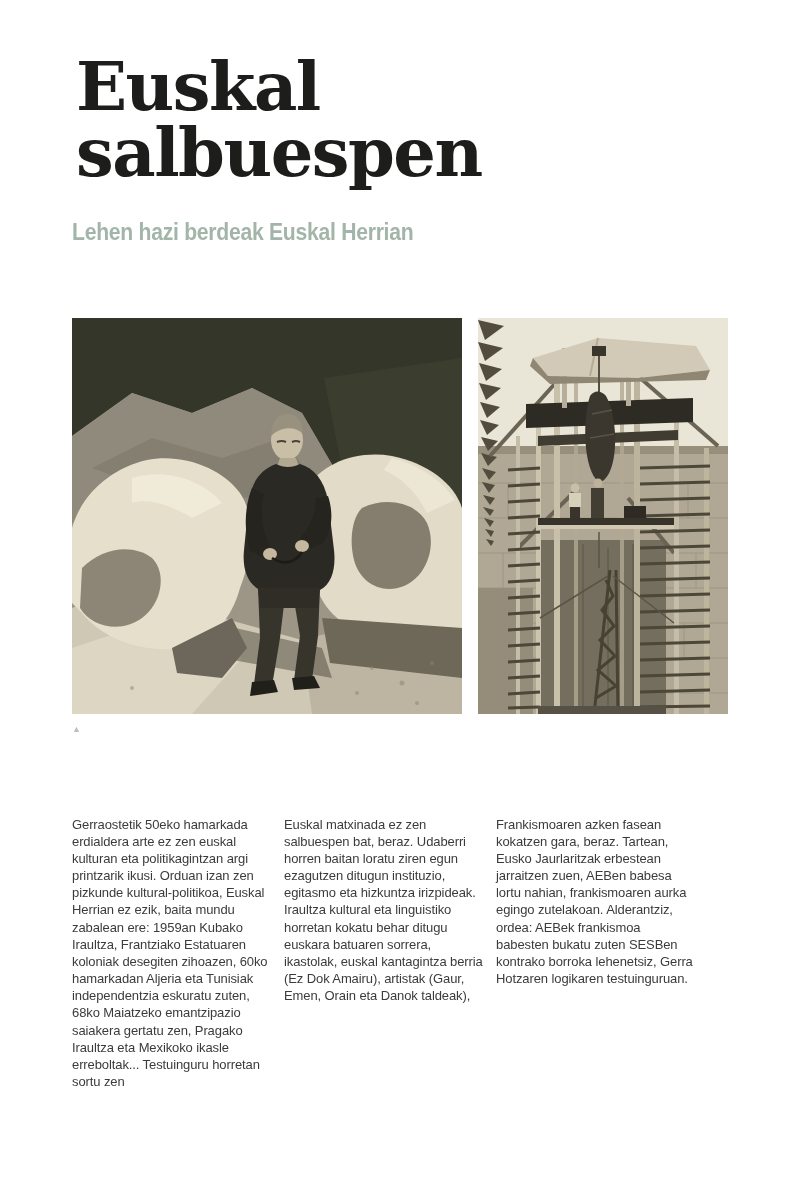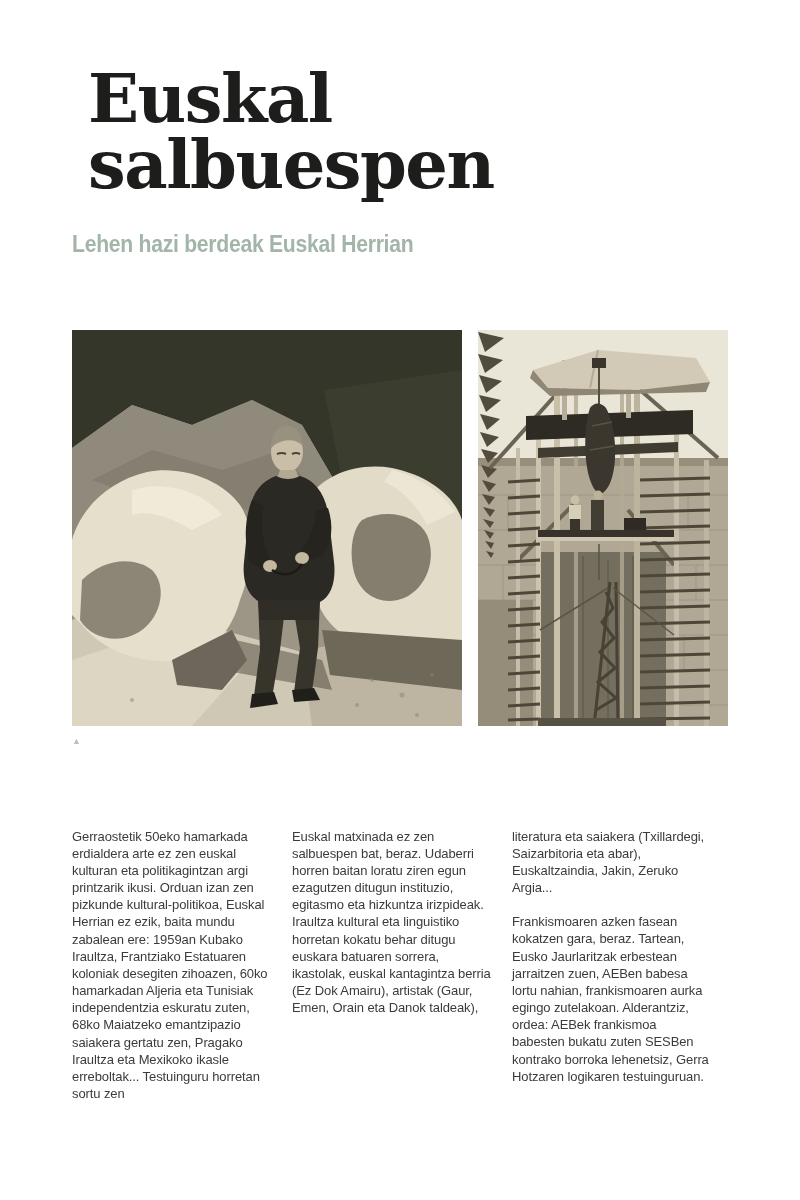--- a/index.html
+++ b/index.html
@@ -3,36 +3,36 @@
 <meta charset="utf-8">
 <style>
   html,body { margin:0; padding:0; background:#ffffff; }
   .page {
     position:relative; width:800px; height:1200px; margin:0 auto;
     background:#ffffff; overflow:hidden; box-sizing:border-box;
     padding:50px 72px 0 72px;
     font-family:"Liberation Sans", sans-serif;
   }
   .title {
-    margin:16px; font-family:"DejaVu Serif", serif; font-weight:700;
+    margin:4px; font-family:"DejaVu Serif", serif; font-weight:700;
     font-size:67px; line-height:0.99; letter-spacing:-1.5px; color:#1d1d1b;
   }
   .title .line { display:block; }
   .subtitle {
     margin:32px 0 0 0; font-size:23px; font-weight:700; letter-spacing:-0.3px;
     color:#a2b5a8; transform:scaleX(0.92); transform-origin:left center;
   }
   .photos { display:flex; gap:16px; margin-top:72px; }
   .photo { display:block; flex:none; }
   .caption {
     margin-top:11px; width:186px; font-size:11px; line-height:1.22;
     font-weight:700; color:#212121;
   }
   .caption-marker { display:block; font-size:9px; line-height:1; color:#b6c3b9; margin-bottom:3px; }
-  .columns { display:flex; gap:20px; margin-top:82px; }
+  .columns { display:flex; gap:12px; margin-top:82px; }
   .col { width:200px; flex:none; font-size:13px; line-height:1.32; letter-spacing:-0.1px; color:#3b3b3b; }
   .col p { margin:0; }
   .col p + p { margin-top:17px; }
 </style>
 </head>
 <body>
 
 <div class="page">
 
   <header>
@@ -242,18 +242,17 @@
   </figcaption>
 
   <div class="columns">
     <div class="col">
       <p>Gerraostetik 50eko hamarkada erdialdera arte ez zen euskal kulturan eta politikagintzan argi printzarik ikusi. Orduan izan zen pizkunde kultural-politikoa, Euskal Herrian ez ezik, baita mundu zabalean ere: 1959an Kubako Iraultza, Frantziako Estatuaren koloniak desegiten zihoazen, 60ko hamarkadan Aljeria eta Tunisiak independentzia eskuratu zuten, 68ko Maiatzeko emantzipazio saiakera gertatu zen, Pragako Iraultza eta Mexikoko ikasle erreboltak... Testuinguru horretan sortu zen</p>
     </div>
     <div class="col">
       <p>Euskal matxinada ez zen salbuespen bat, beraz. Udaberri horren baitan loratu ziren egun ezagutzen ditugun instituzio, egitasmo eta hizkuntza irizpideak. Iraultza kultural eta linguistiko horretan kokatu behar ditugu euskara batuaren sorrera, ikastolak, euskal kantagintza berria (Ez Dok Amairu), artistak (Gaur, Emen, Orain eta Danok taldeak),</p>
     </div>
     <div class="col">
-      <p>literatura eta saiakera (Txillardegi, Saizarbitoria eta abar), Euskaltzaindia, Jakin, Zeruko Argia...</p>
       <p>Frankismoaren azken fasean kokatzen gara, beraz. Tartean, Eusko Jaurlaritzak erbestean jarraitzen zuen, AEBen babesa lortu nahian, frankismoaren aurka egingo zutelakoan. Alderantziz, ordea: AEBek frankismoa babesten bukatu zuten SESBen kontrako borroka lehenetsiz, Gerra Hotzaren logikaren testuinguruan.</p>
     </div>
   </div>
 
 </div>
 
 </body></html>

